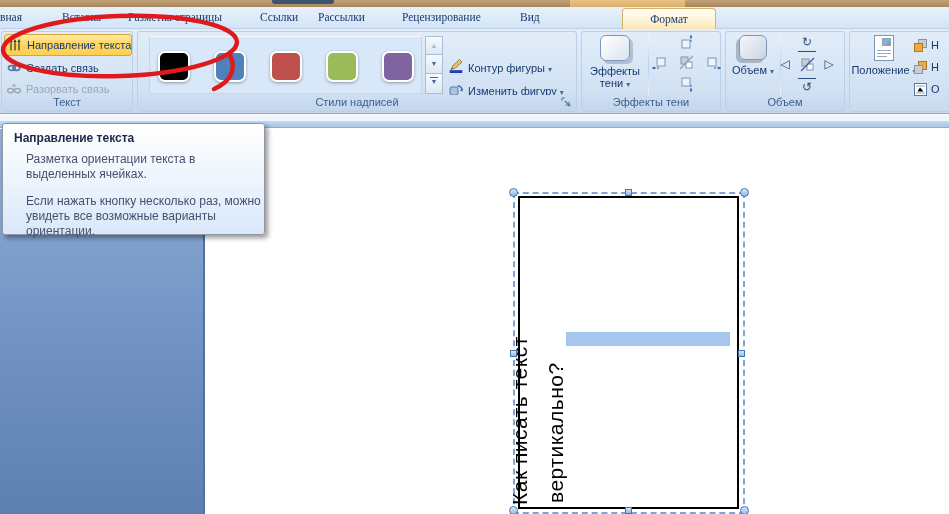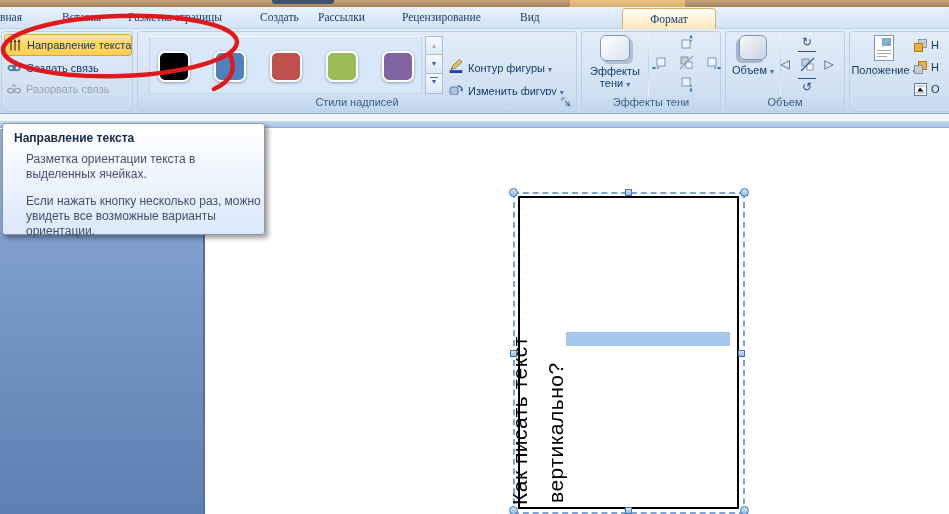--- a/index.html
+++ b/index.html
@@ -121,21 +121,21 @@
 <div id="canvas">
 
   <div class="top-strip"></div>
   <div class="top-strip-format"></div>
   <div class="title-notch"></div>
 
   <div class="tab-row">
     <span class="tab" style="left:0px">вная</span>
     <span class="tab" style="left:62px">Вставка</span>
     <span class="tab" style="left:128px">Разметка страницы</span>
-    <span class="tab" style="left:260px">Создать</span>
+    <span class="tab" style="left:260px">Ссылки</span>
     <span class="tab" style="left:318px">Рассылки</span>
     <span class="tab" style="left:402px">Рецензирование</span>
     <span class="tab" style="left:520px">Вид</span>
     <div class="tab-format-box">Формат</div>
   </div>
 
   <div class="ribbon">
 
     <div class="group g-text">
       <div class="btn-row btn-direction">
@@ -165,20 +165,21 @@
           <ellipse cx="3.6" cy="8.6" rx="2.9" ry="2.2"></ellipse>
             <ellipse cx="10.4" cy="8.6" rx="2.9" ry="2.2"></ellipse>
           <g stroke-width="1">
               <line x1="5.5" y1="4.5" x2="6.6" y2="2.4"></line>
               <line x1="7" y1="5" x2="7" y2="2.6"></line>
               <line x1="8.5" y1="4.5" x2="7.6" y2="2.4"></line>
             </g>
         </svg>
         <span class="rbtn-label">Разорвать связь</span>
       </div>
+      <div class="group-label">Текст</div>
     </div>
 
     <div class="group g-styles">
       <div class="gallery">
         <div class="swatch" style="left: 8px; background: rgb(0, 0, 0);"></div>
         <div class="swatch" style="left: 64px; background: rgb(79, 129, 189);"></div>
         <div class="swatch" style="left: 120px; background: rgb(192, 80, 77);"></div>
         <div class="swatch" style="left: 176px; background: rgb(155, 187, 89);"></div>
         <div class="swatch" style="left: 232px; background: rgb(128, 100, 162);"></div>
       </div>

